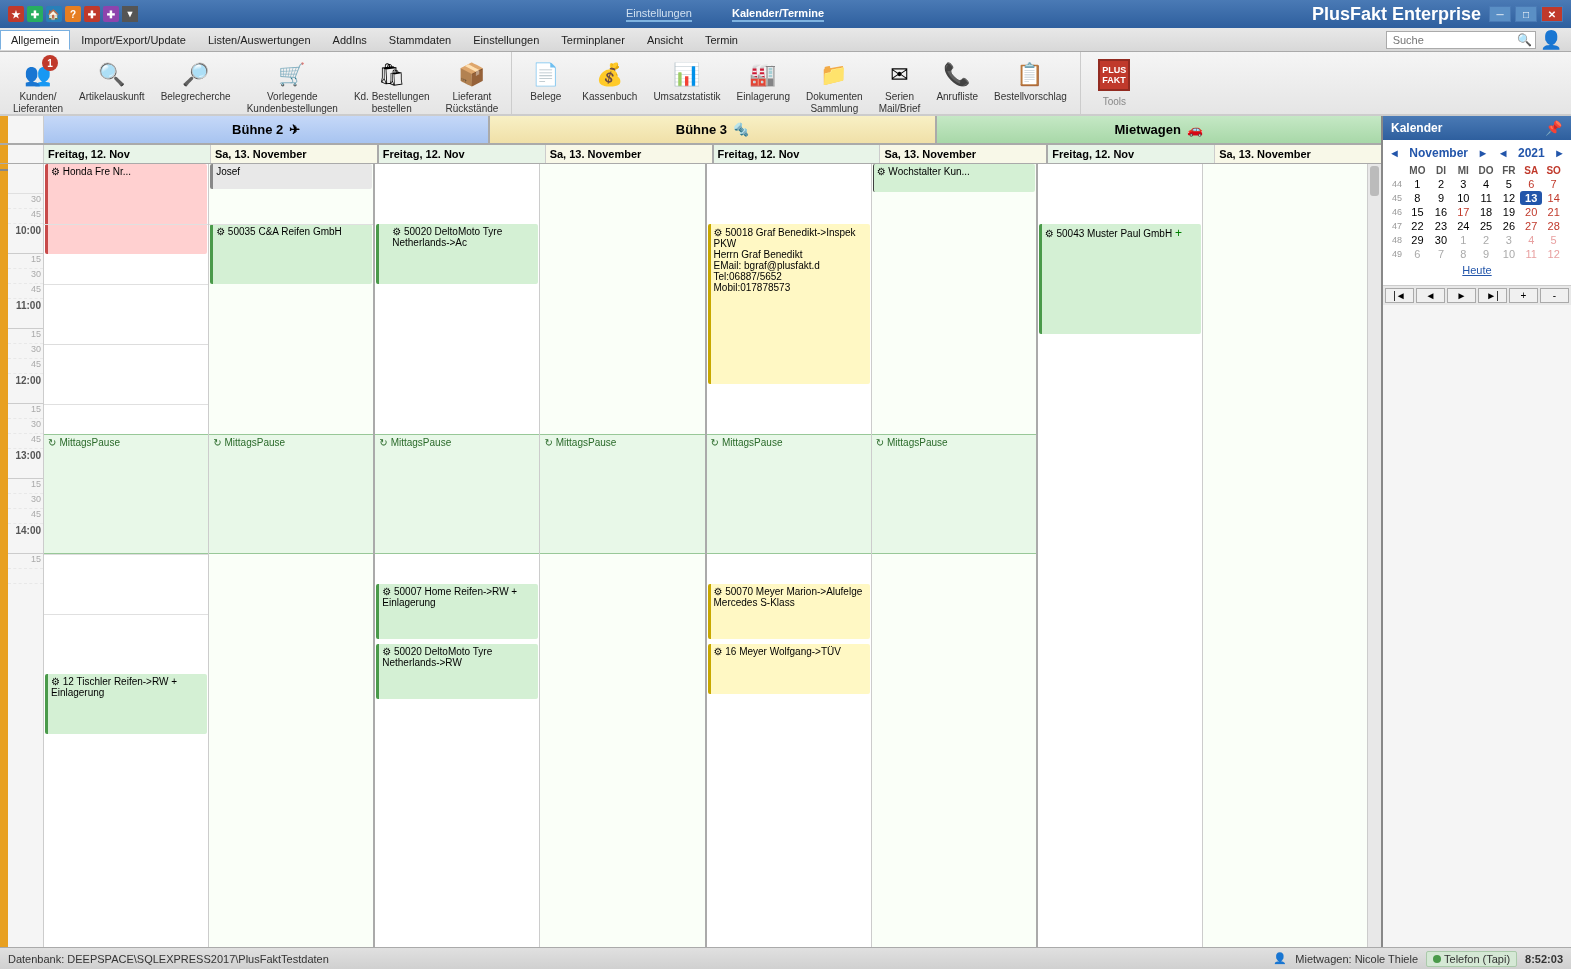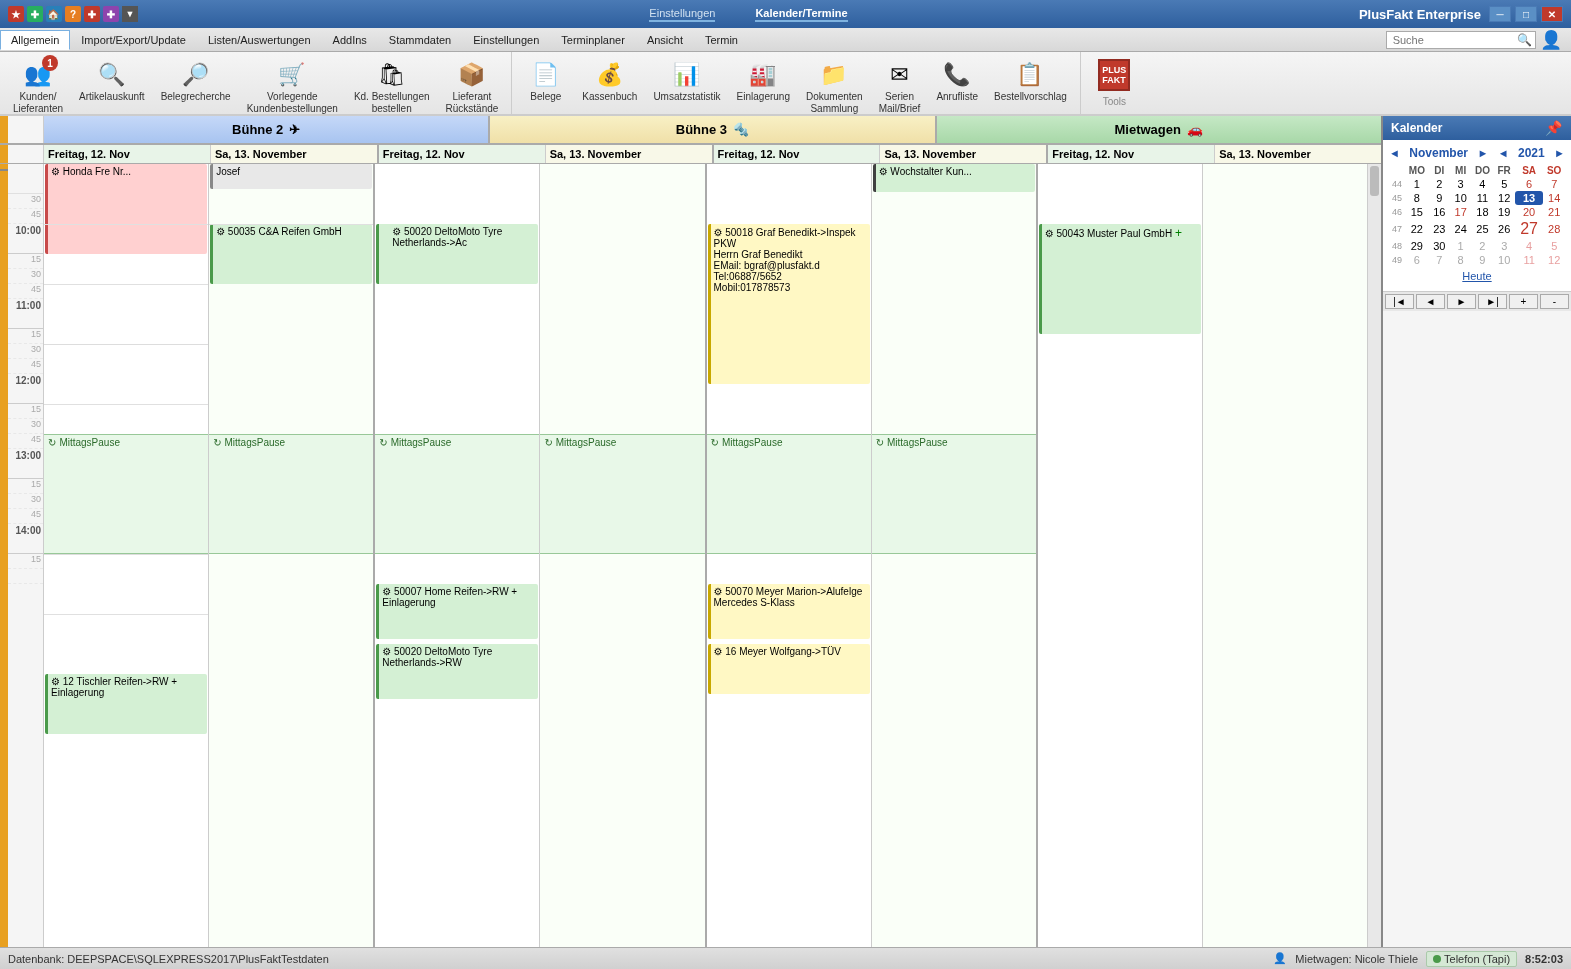--- a/index.html
+++ b/index.html
@@ -90,21 +90,21 @@
         <span class="titlebar-icon red">✚</span>
         <span class="titlebar-icon purple">✚</span>
         <span style="width:16px;height:16px;background:#555;display:inline-flex;align-items:center;justify-content:center;font-size:9px;color:white;">▼</span>
       </div>
     </div>
     <div class="titlebar-mid">
       <span>Einstellungen</span>
       <span style="color:white;font-weight:bold;border-bottom:2px solid #7fb3e0;">Kalender/Termine</span>
     </div>
     <div style="display:flex;align-items:center;gap:8px;">
-      <span style="font-weight:bold;font-size:13px;color:white;">PlusFakt Enterprise</span>
+      <span style="font-weight:bold;font-size:18px;color:white;">PlusFakt Enterprise</span>
       <div class="win-controls">
         <div class="win-btn">─</div>
         <div class="win-btn">□</div>
         <div class="win-btn" style="background:#c0392b;">✕</div>
       </div>
     </div>
   </div>
 
   <div class="menubar">
     <div class="menubar-item active">Allgemein</div>
@@ -403,21 +403,21 @@
               <span>⚙</span> 50070 Meyer Marion-&gt;Alufelge Mercedes S-Klass
             </div>
 
             <div style="position:absolute;top:480px;left:1px;right:1px;height:50px;background:#fff8c4;border-left:3px solid #c8a800;border-radius:2px;padding:2px 3px;font-size:10px;overflow:hidden;cursor:pointer;">
               <span>⚙</span> 16 Meyer Wolfgang-&gt;TÜV
             </div>
           </div>
 
           <div style="flex:1;border-right:2px solid #aaa;position:relative;background:#fafff8;min-height:500px;">
 
-            <div style="position:absolute;top:0;left:1px;right:1px;height:28px;background:#d4f0d4;border-left:3px solid #404040;border-radius:2px;padding:2px 3px;font-size:10px;overflow:hidden;cursor:pointer;">
+            <div style="position:absolute;top:0;left:1px;right:1px;height:28px;background:#d4f0d4;border-left:1px solid #404040;border-radius:2px;padding:2px 3px;font-size:10px;overflow:hidden;cursor:pointer;">
               <span>⚙</span> Wochstalter Kun...
             </div>
 
             <div style="position:absolute;top:270px;left:0;right:0;height:120px;background:#e8f8e8;border-top:1px solid #98c898;border-bottom:1px solid #98c898;padding:2px 4px;font-size:10px;color:#2a6a2a;display:flex;align-items:flex-start;gap:3px;">
               <span>↻</span>
               <span>MittagsPause</span>
             </div>
           </div>
 
           <div style="flex:1;border-right:1px solid #ccc;position:relative;background:white;min-height:500px;">
@@ -500,21 +500,21 @@
               <td style="font-size:11px;text-align:center;padding:1px 2px;cursor:pointer;color:#c0392b;">20</td>
               <td style="font-size:11px;text-align:center;padding:1px 2px;cursor:pointer;color:#c0392b;">21</td>
             </tr>
             <tr>
               <td style="font-size:9px;color:#999;text-align:center;padding:1px;">47</td>
               <td style="font-size:11px;text-align:center;padding:1px 2px;cursor:pointer;">22</td>
               <td style="font-size:11px;text-align:center;padding:1px 2px;cursor:pointer;">23</td>
               <td style="font-size:11px;text-align:center;padding:1px 2px;cursor:pointer;">24</td>
               <td style="font-size:11px;text-align:center;padding:1px 2px;cursor:pointer;">25</td>
               <td style="font-size:11px;text-align:center;padding:1px 2px;cursor:pointer;">26</td>
-              <td style="font-size:16px;text-align:center;padding:1px 2px;cursor:pointer;color:#c0392b;">27</td>
+              <td style="font-size:11px;text-align:center;padding:1px 2px;cursor:pointer;color:#c0392b;">27</td>
               <td style="font-size:11px;text-align:center;padding:1px 2px;cursor:pointer;color:#c0392b;">28</td>
             </tr>
             <tr>
               <td style="font-size:9px;color:#999;text-align:center;padding:1px;">48</td>
               <td style="font-size:11px;text-align:center;padding:1px 2px;cursor:pointer;">29</td>
               <td style="font-size:11px;text-align:center;padding:1px 2px;cursor:pointer;">30</td>
               <td style="font-size:11px;text-align:center;padding:1px 2px;cursor:pointer;color:#aaa;">1</td>
               <td style="font-size:11px;text-align:center;padding:1px 2px;cursor:pointer;color:#aaa;">2</td>
               <td style="font-size:11px;text-align:center;padding:1px 2px;cursor:pointer;color:#aaa;">3</td>
               <td style="font-size:11px;text-align:center;padding:1px 2px;cursor:pointer;color:#e8a0a0;">4</td>

